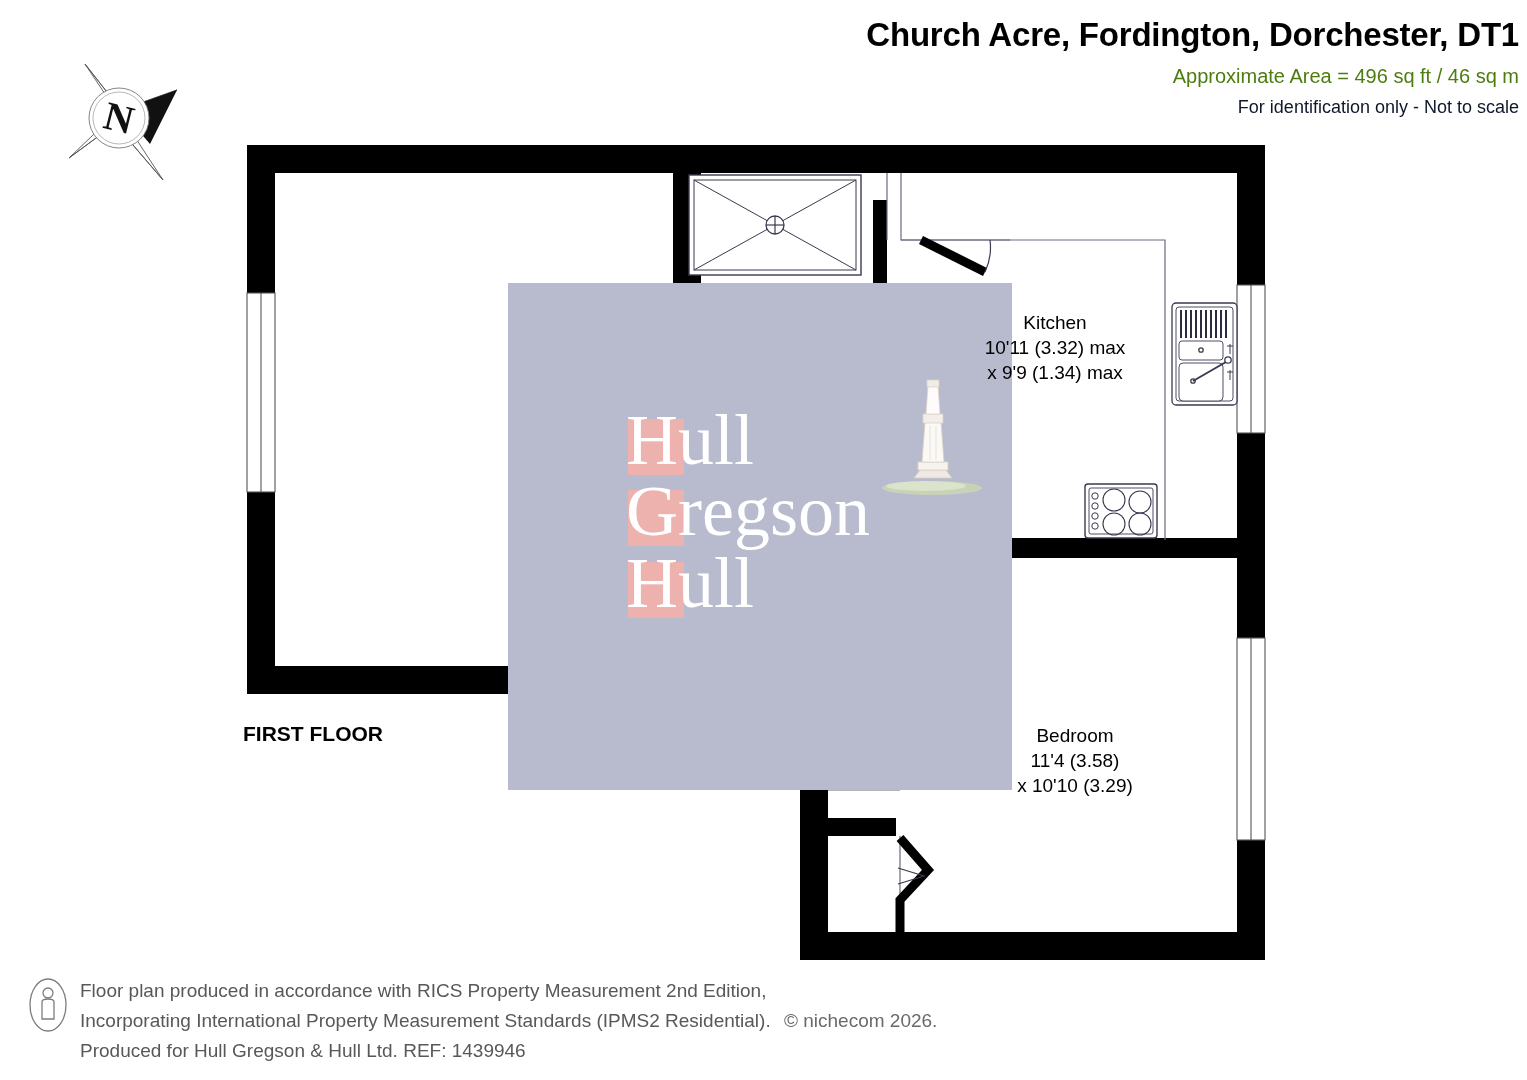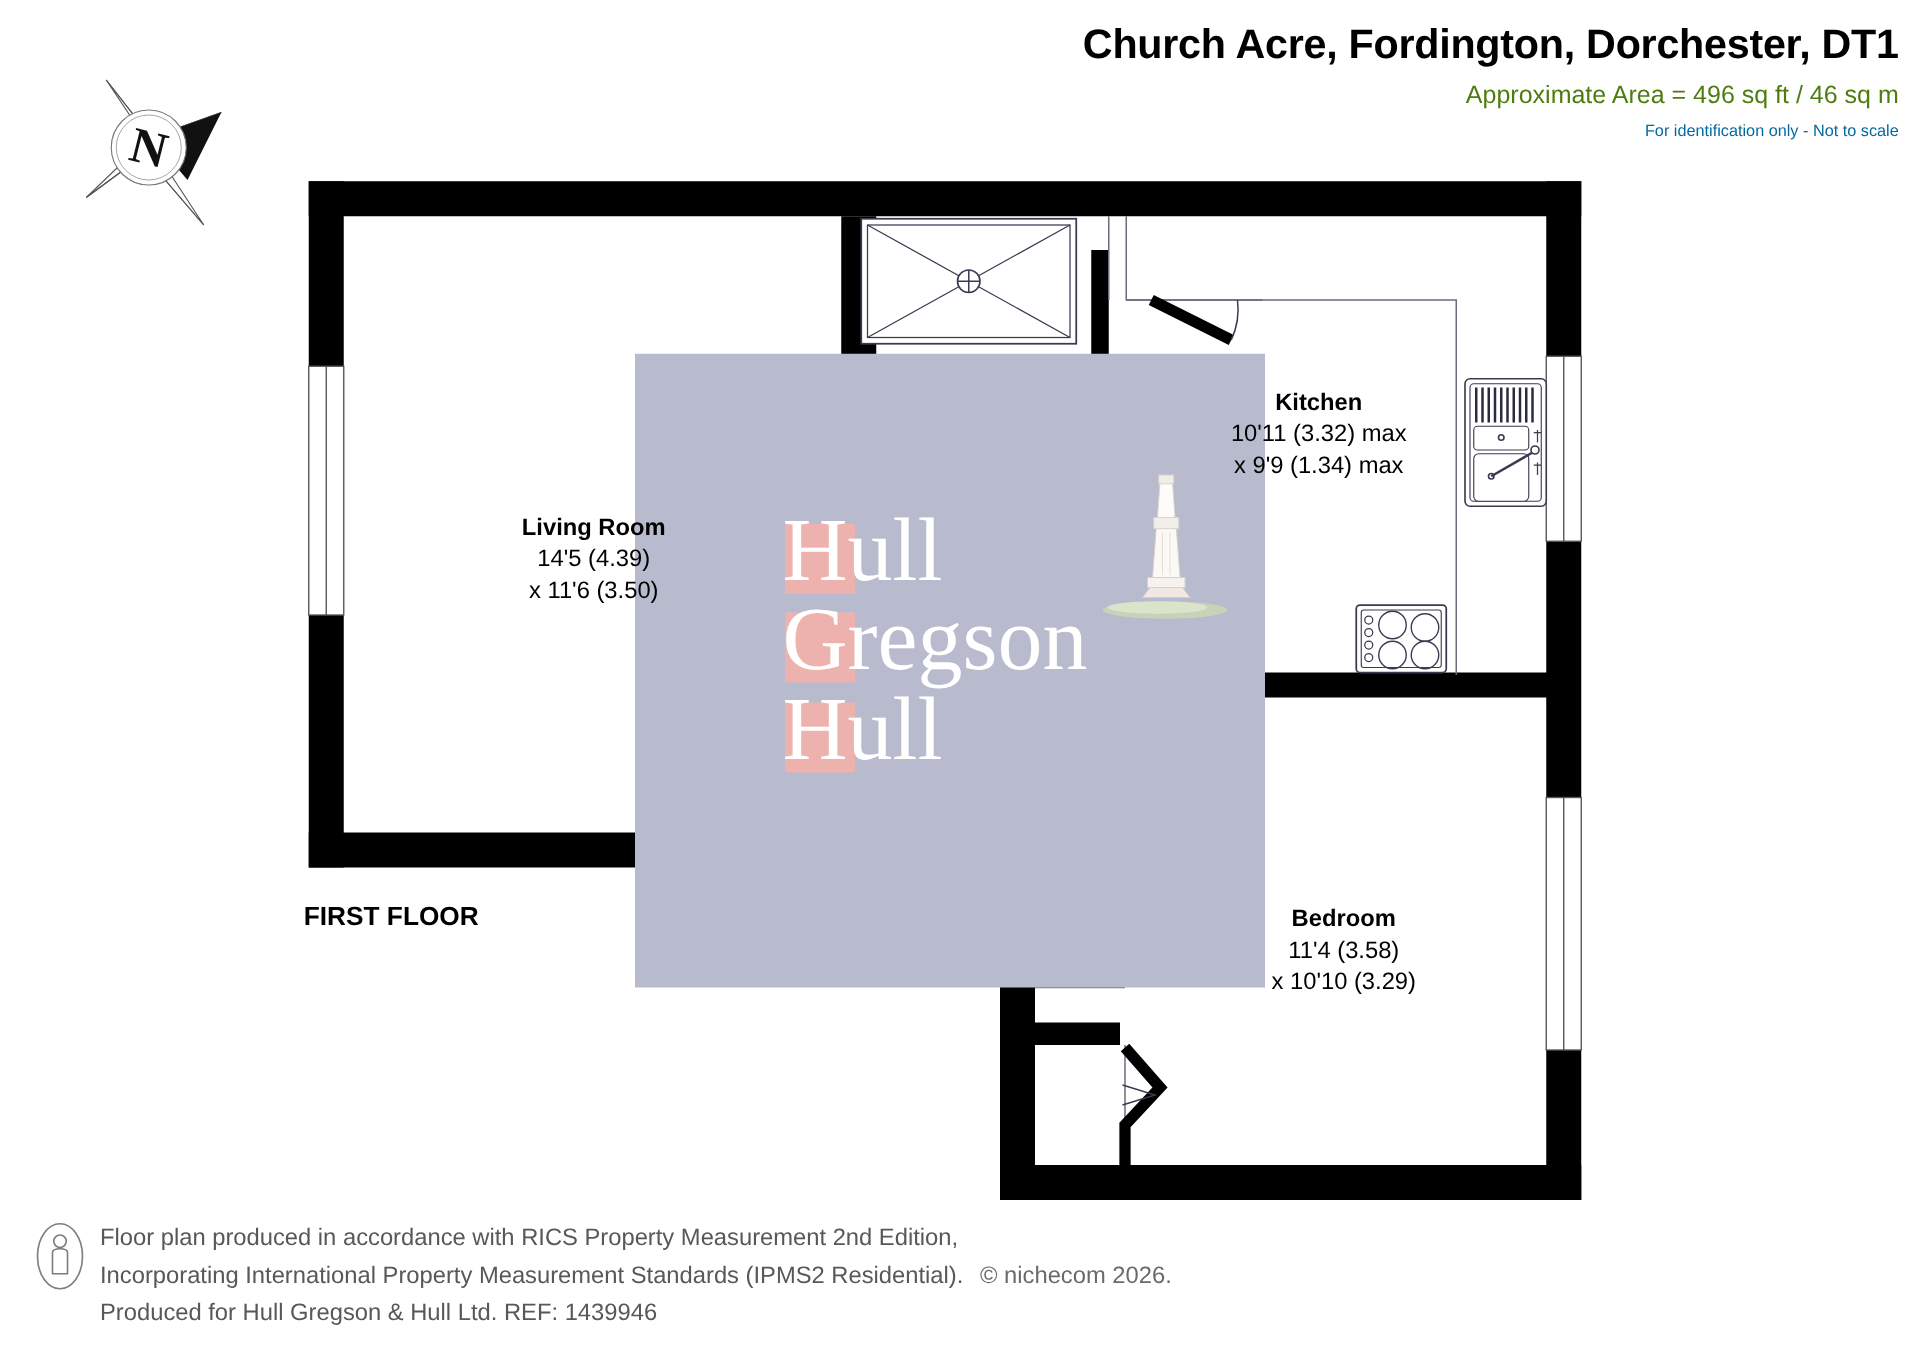--- a/index.html
+++ b/index.html
@@ -30,22 +30,22 @@
     letter-spacing: -0.2px;
     white-space: nowrap;
   }
   #area {
     font-size: 20px;
     color: #4d7c0f;
     margin-top: 11px;
     white-space: nowrap;
   }
   #subnote {
-    font-size: 13px;
-    color: #0369a1;
+    font-size: 18px;
+    color: #0f172a;
     margin-top: 9px;
     white-space: nowrap;
   }
 
   
   #compass {
     position: absolute;
     left: 55px; top: 52px;
     width: 130px; height: 135px;
   }
@@ -103,21 +103,21 @@
   
   .rlabel {
     position: absolute;
     text-align: center;
     z-index: 6;
     color: #000;
     white-space: nowrap;
   }
   .rlabel .rname {
     font-size: 19px;
-    font-weight: bold;
+    font-weight: normal;
     line-height: 1.32;
   }
   .rlabel .rdim {
     font-size: 19px;
     line-height: 1.32;
   }
   #label-living { left: 350px; top: 410px; width: 250px; }
   #label-kitchen { left: 930px; top: 310px; width: 250px; }
   #label-bedroom { left: 950px; top: 723px; width: 250px; }
 
@@ -382,25 +382,20 @@
 
       <path d="M 900,575 L 930,615 L 902,650 L 930,690" fill="none" stroke="#000" stroke-width="9"></path>
       <path d="M 900,617 L 927,627 L 900,637" fill="none" stroke="#3a3a50" stroke-width="1.2"></path>
 
       <path d="M 900,838 L 928,870 L 900,900 L 900,932" fill="none" stroke="#000" stroke-width="9"></path>
       <path d="M 898,868 L 924,876 L 898,884" fill="none" stroke="#3a3a50" stroke-width="1.2"></path>
     </g>
 
   </svg>
 
-  <div class="rlabel" id="label-living">
-    <div class="rname">Living Room</div>
-    <div class="rdim">14'5 (4.39)</div>
-    <div class="rdim">x 11'6 (3.50)</div>
-  </div>
 
   <div class="rlabel" id="label-kitchen">
     <div class="rname">Kitchen</div>
     <div class="rdim">10'11 (3.32) max</div>
     <div class="rdim">x 9'9 (1.34) max</div>
   </div>
 
   <div class="rlabel" id="label-bedroom">
     <div class="rname">Bedroom</div>
     <div class="rdim">11'4 (3.58)</div>

